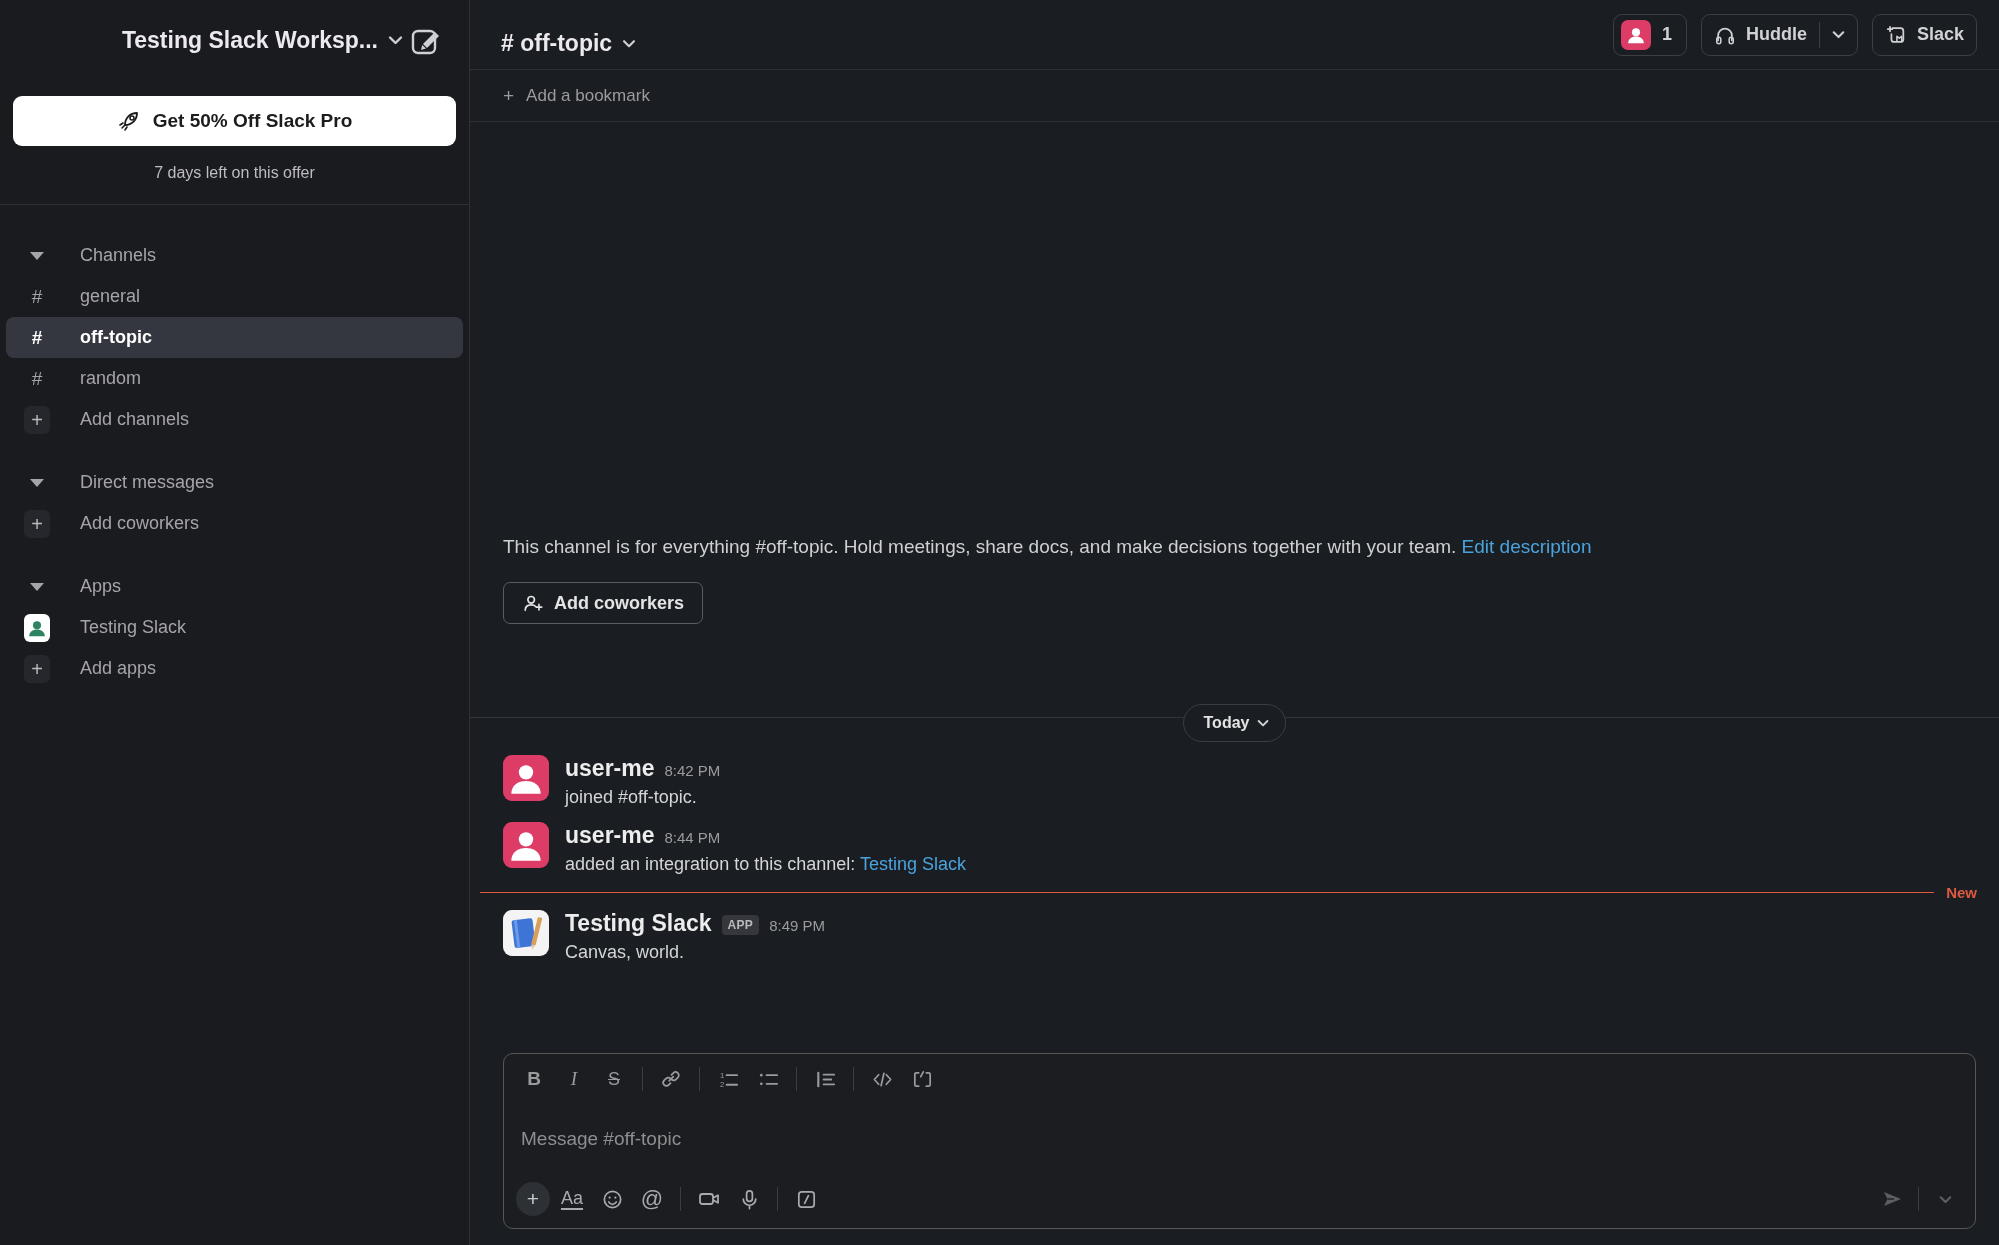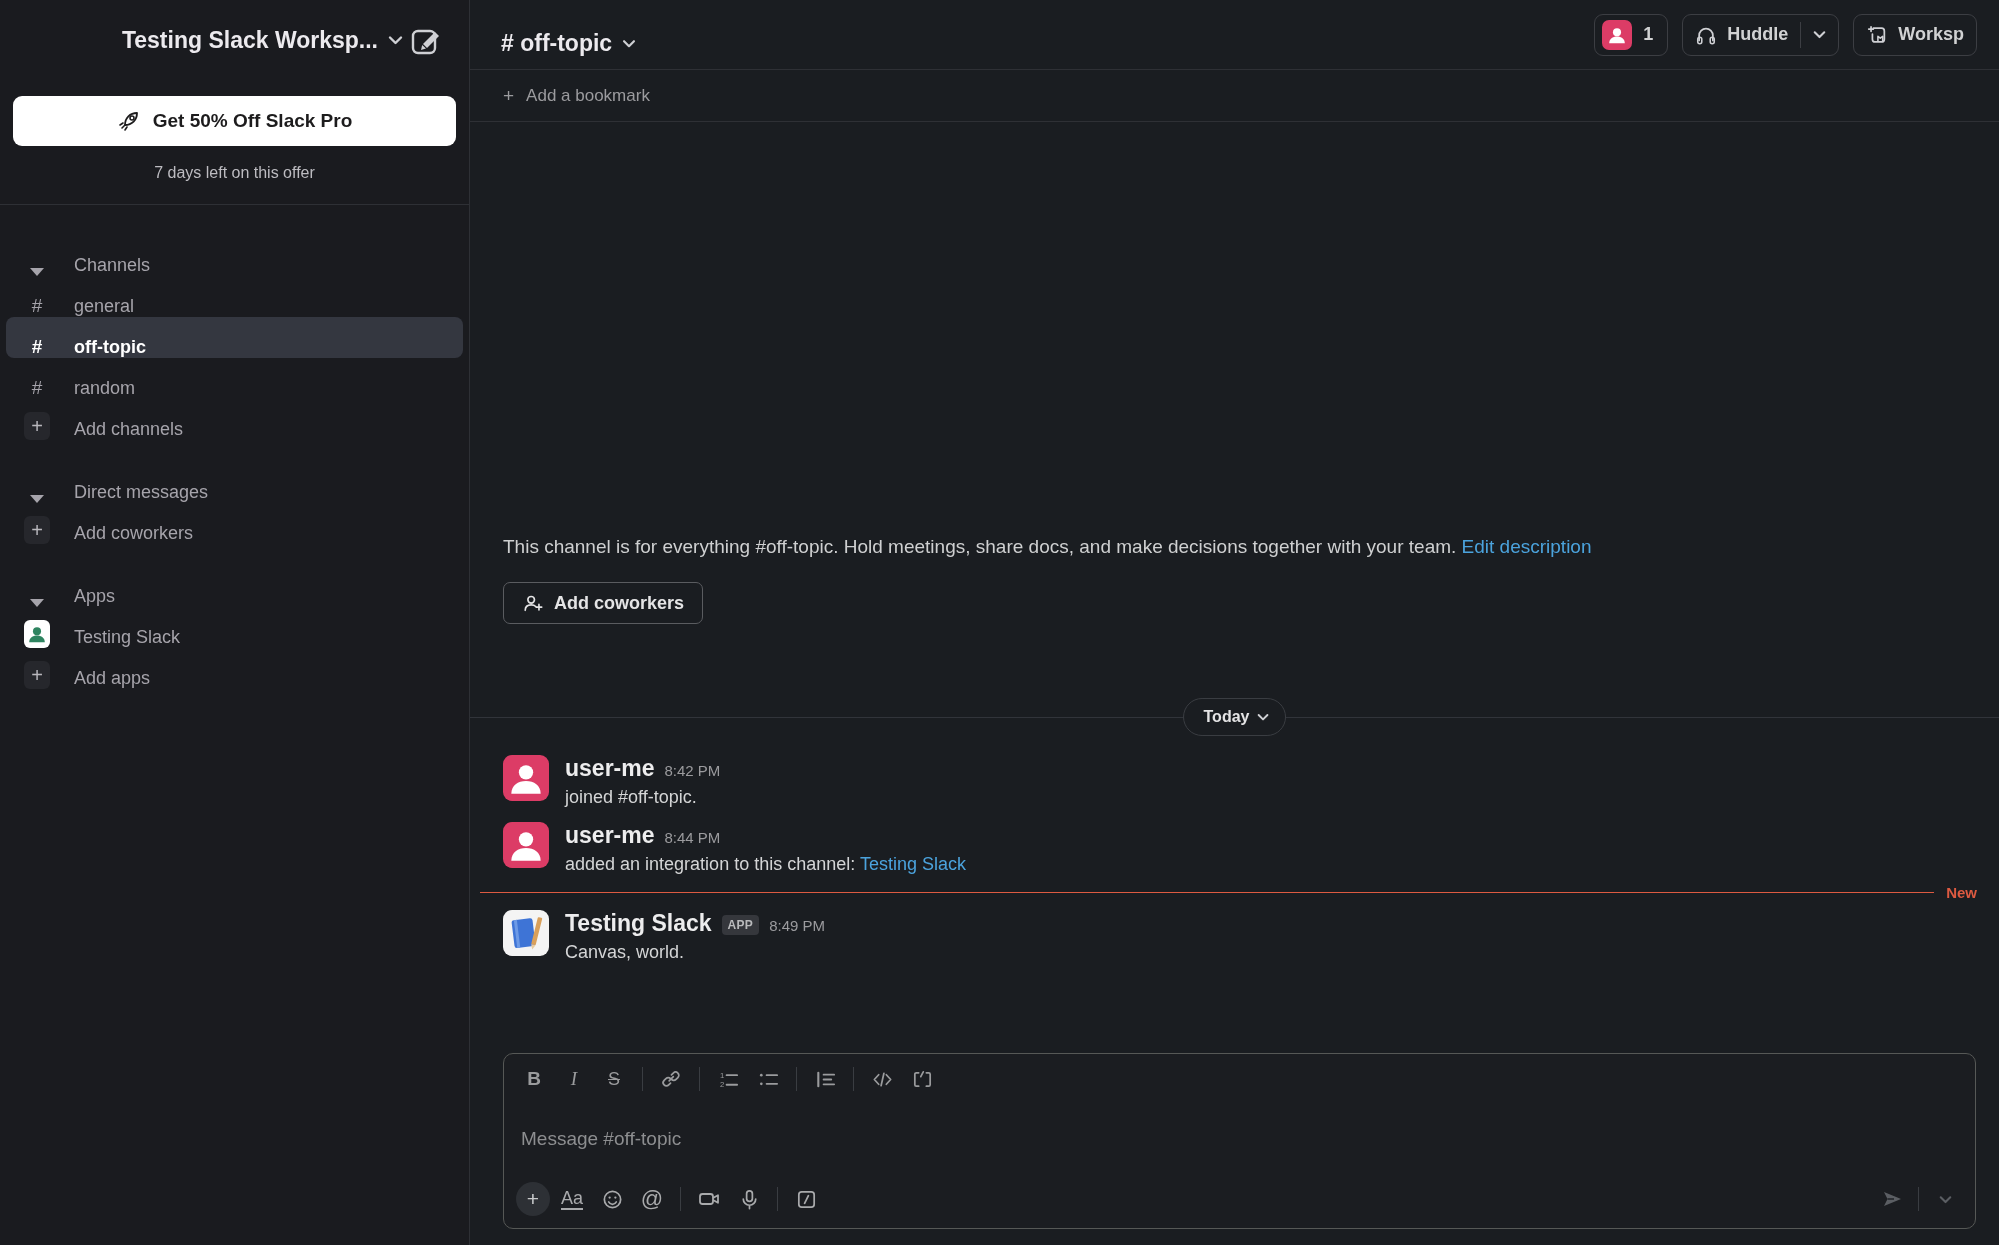--- a/index.html
+++ b/index.html
@@ -37,21 +37,21 @@
     width:100%; height:50px; background:#ffffff; border:none; border-radius:9px;
     display:flex; align-items:center; justify-content:center; gap:12px;
     font-family:inherit; font-size:19px; font-weight:700; color:#1d1c1d; cursor:pointer;
   }
   .promo-days { text-align:center; margin-top:18px; font-size:16px; color:#bdbcc1; }
   .sidebar-divider { margin-top:22px; border-top:1px solid #2e3035; }
 
   .nav { padding:30px 6px 0 6px; display:flex; flex-direction:column; }
   .nav-gap { height:22px; }
   .nav-row {
-    height:41px; display:flex; align-items:flex-end; gap:8px;
+    height:41px; display:flex; align-items:center; gap:14px;
     padding:0 10px 0 18px; border-radius:8px; cursor:pointer;
     font-size:18px; color:#a6a4ab;
   }
   .nav-row .icon-col {
     width:26px; min-width:26px; display:flex; align-items:center; justify-content:center;
     margin-right:16px; font-size:19px; color:#a6a4ab;
   }
   .nav-row.selected { background:#343740; color:#ffffff; font-weight:700; }
   .nav-row.selected .icon-col { color:#ffffff; font-weight:700; }
   .tri {
@@ -116,21 +116,21 @@
   .add-coworkers-btn {
     margin-top:24px; height:42px; padding:0 18px;
     display:inline-flex; align-items:center; gap:10px;
     background:transparent; border:1px solid #5a5c60; border-radius:7px;
     color:#e4e4e5; font-family:inherit; font-size:18px; font-weight:700; cursor:pointer;
   }
 
   .day-divider { position:relative; margin-top:74px; height:38px; }
   .day-divider .rule { position:absolute; left:0; right:0; top:50%; border-top:1px solid #31343a; }
   .day-pill {
-    position:absolute; left:50%; top:0; transform:translateX(-50%);
+    position:absolute; left:50%; top:6px; transform:translateX(-50%);
     height:38px; padding:0 16px 0 20px; border-radius:19px;
     border:1px solid #3a3d42; background:#1a1d21;
     display:flex; align-items:center; gap:8px;
     font-size:16px; font-weight:700; color:#e4e4e5; cursor:pointer;
   }
 
   .messages { margin-top:12px; }
   .message { display:flex; gap:16px; padding:7px 33px 7px 33px; }
   .avatar46 {
     width:46px; height:46px; min-width:46px; border-radius:9px; overflow:hidden;
@@ -333,21 +333,21 @@
               </svg>
           </span>
         </button>
         <button class="hbtn">
           <span class="pad">
             <svg width="22" height="22" viewBox="0 0 24 24">
               <path d="M8 4.5 H17 a3 3 0 0 1 3 3 V16.5 a3 3 0 0 1 -3 3 H10 a3 3 0 0 1 -3 -3 V11" fill="none" stroke="#cfd0d4" stroke-width="1.9" stroke-linecap="round"></path>
               <path d="M5.5 3 v5 M3 5.5 h5" stroke="#cfd0d4" stroke-width="1.9" stroke-linecap="round"></path>
               <path d="M13 19 v-5.5 l2.6 2 2.6-2 V19" fill="none" stroke="#cfd0d4" stroke-width="1.7" stroke-linejoin="round"></path>
             </svg>
-            <span>Worksp</span>
+            <span>Slack</span>
           </span>
         </button>
       </div>
     </header>
 
     <div class="bookmarks">
       <span class="plus">+</span>
       <span>Add a bookmark</span>
     </div>
 

